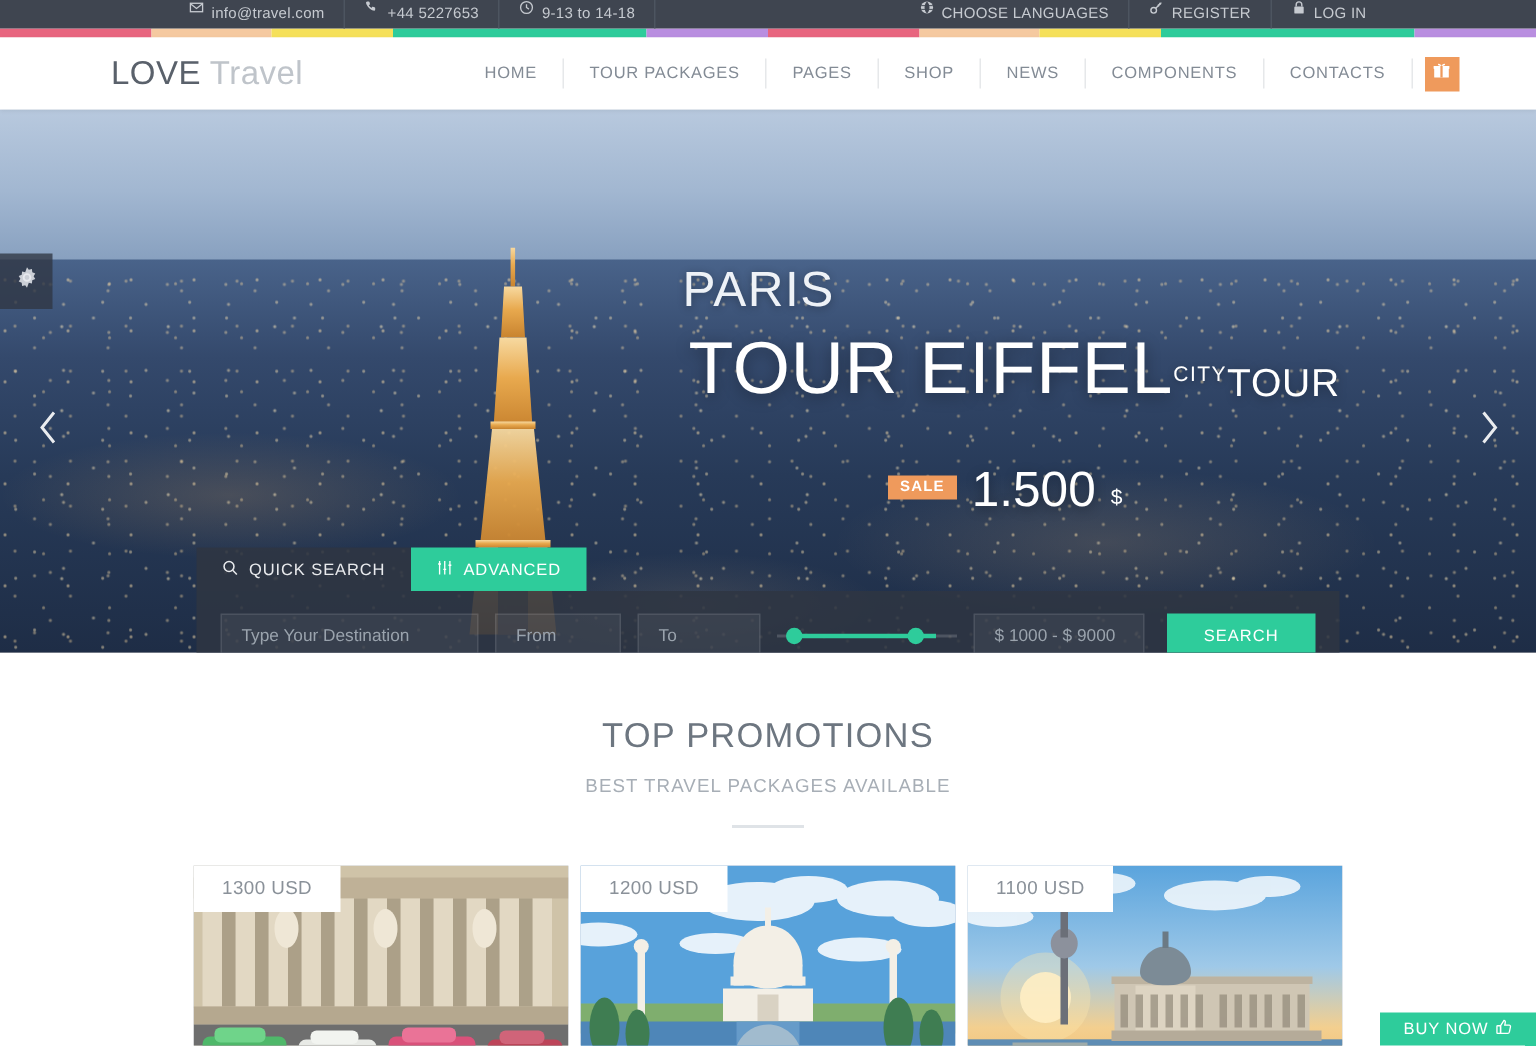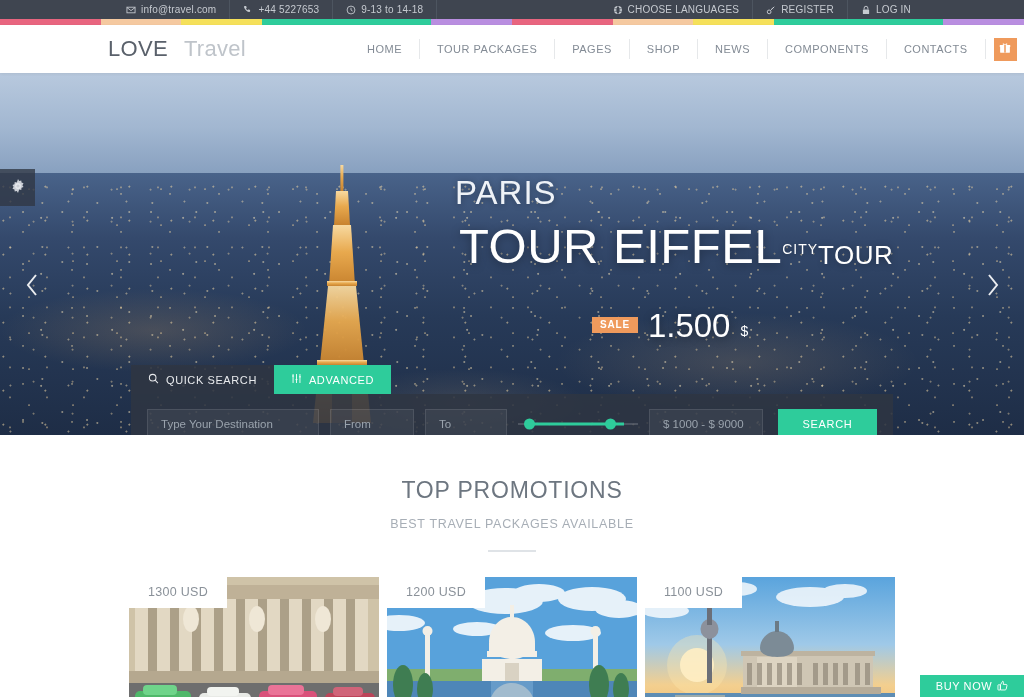--- a/index.html
+++ b/index.html
@@ -12,43 +12,43 @@
   
   .topbar {
     height: 19px; background: #3f4550;
     display: flex; align-items: center;
     font-size: 10px; color: #c6cad0; letter-spacing: .2px;
     position: relative;
   }
   .topbar-left { display: flex; align-items: center; margin-left: 126px; }
   .topbar-right { display: flex; align-items: center; margin-left: auto; margin-right: 100px; }
   .tb-item {
-    display: flex; align-items: center; gap: 5px;
+    display: flex; align-items: flex-start; gap: 5px;
     padding: 0 13px; height: 19px; line-height: 19px;
     border-right: 1px solid #4d5560; white-space: nowrap;
   }
   .topbar-left .tb-item:first-child { padding-left: 0; }
   .topbar-right .tb-item:last-child { border-right: none; }
   .tb-ic { display: inline-block; width: 10px; height: 10px; position: relative; flex: none; }
   .tb-ic svg { display: block; }
 
   
   .stripe { height: 6px; display: flex; width: 100%; }
   .stripe span { height: 6px; }
 
   
   .header {
     height: 48px; background: #fff;
     display: flex; align-items: center;
     position: relative; z-index: 20;
     box-shadow: 0 1px 3px rgba(0,0,0,.07);
   }
   .logo {
-    margin-left: 108px; font-size: 22px; letter-spacing: .3px;
-    display: flex; align-items: flex-end; gap: 16px;
+    margin-left: 74px; font-size: 22px; letter-spacing: .3px;
+    display: flex; align-items: flex-end; gap: 6px;
   }
   .logo-a { color: #5a616b; font-weight: 400; }
   .logo-b { color: #bfc4ca; font-weight: 300; }
   .nav { display: flex; align-items: center; margin-left: 104px; }
   .nav-item {
     font-size: 11px; color: #838b95; letter-spacing: .5px;
     padding: 0 17px; height: 20px; line-height: 20px;
     border-right: 1px solid #e6e8ea; white-space: nowrap; cursor: pointer;
   }
   .nav-item:last-of-type { border-right: none; }

